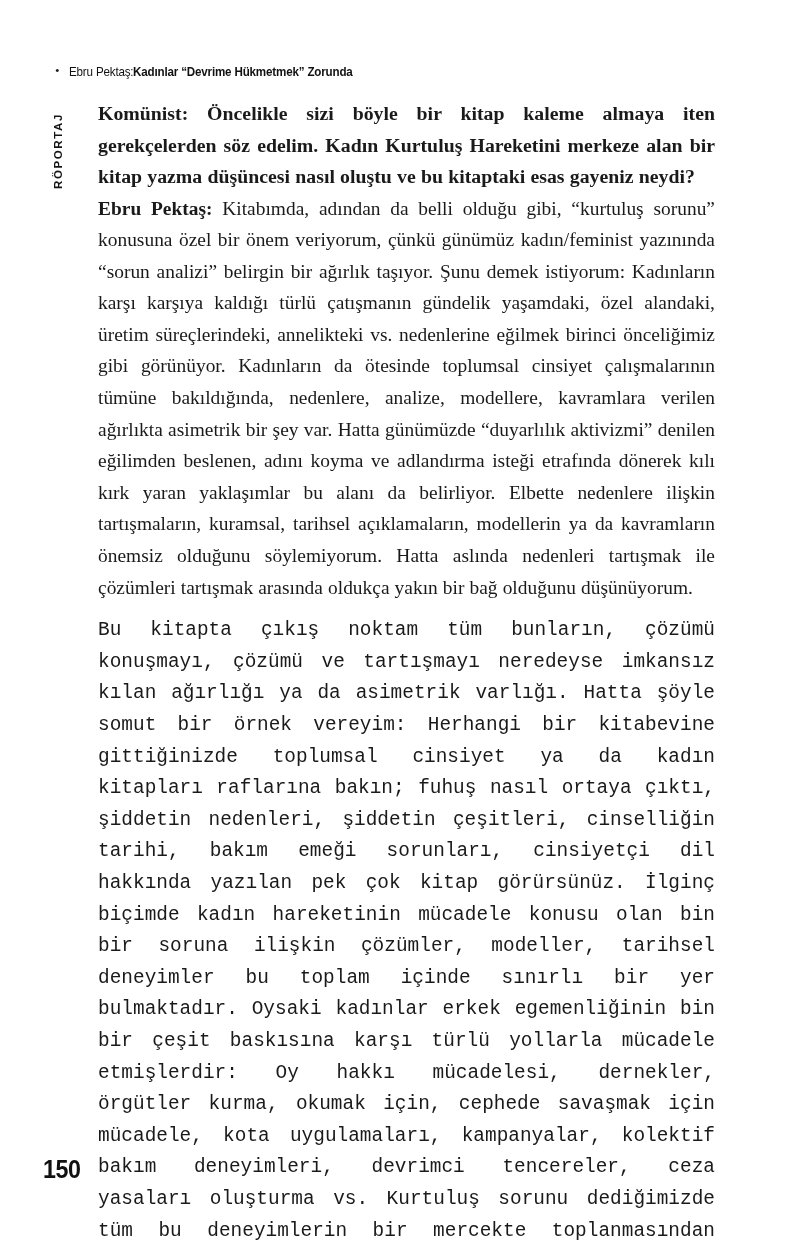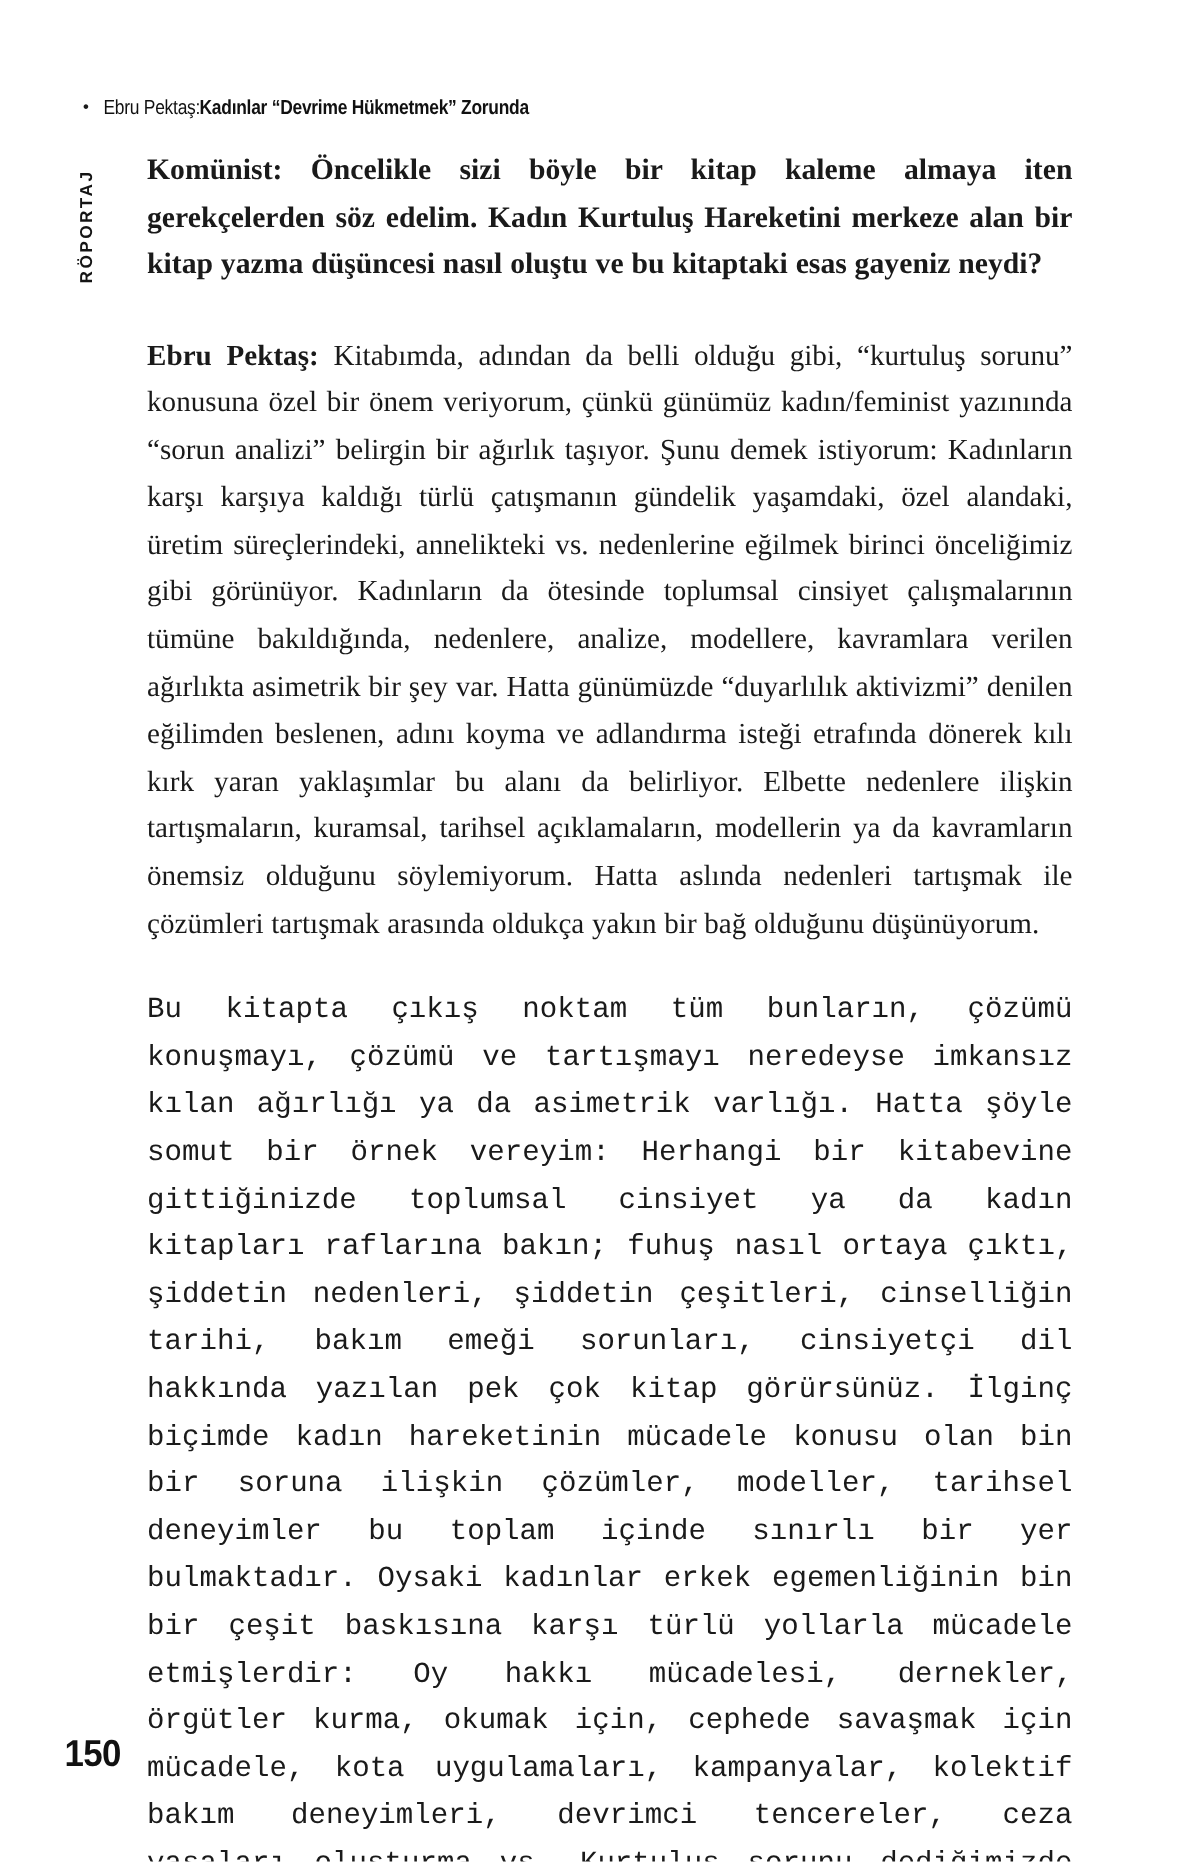--- a/index.html
+++ b/index.html
@@ -98,26 +98,26 @@
     line-height: 31.6px;
     letter-spacing: 0.02px;
     word-spacing: 0.2px;
     hyphens: manual;
   }
 
   p.question {
     font-weight: 700;
     font-size: 19.8px;
     line-height: 31.5px;
-    margin-bottom: 29px;
+    margin-bottom: 0;
   }
 
   p.answer {
     font-weight: 400;
-    margin-bottom: 26px;
+    margin-bottom: 12px;
   }
   p.answer:last-child { margin-bottom: 0; font-family: Liberation Mono, monospace; }
 
   .speaker {
     font-weight: 700;
   }
 
   
   .folio {
     position: absolute;

